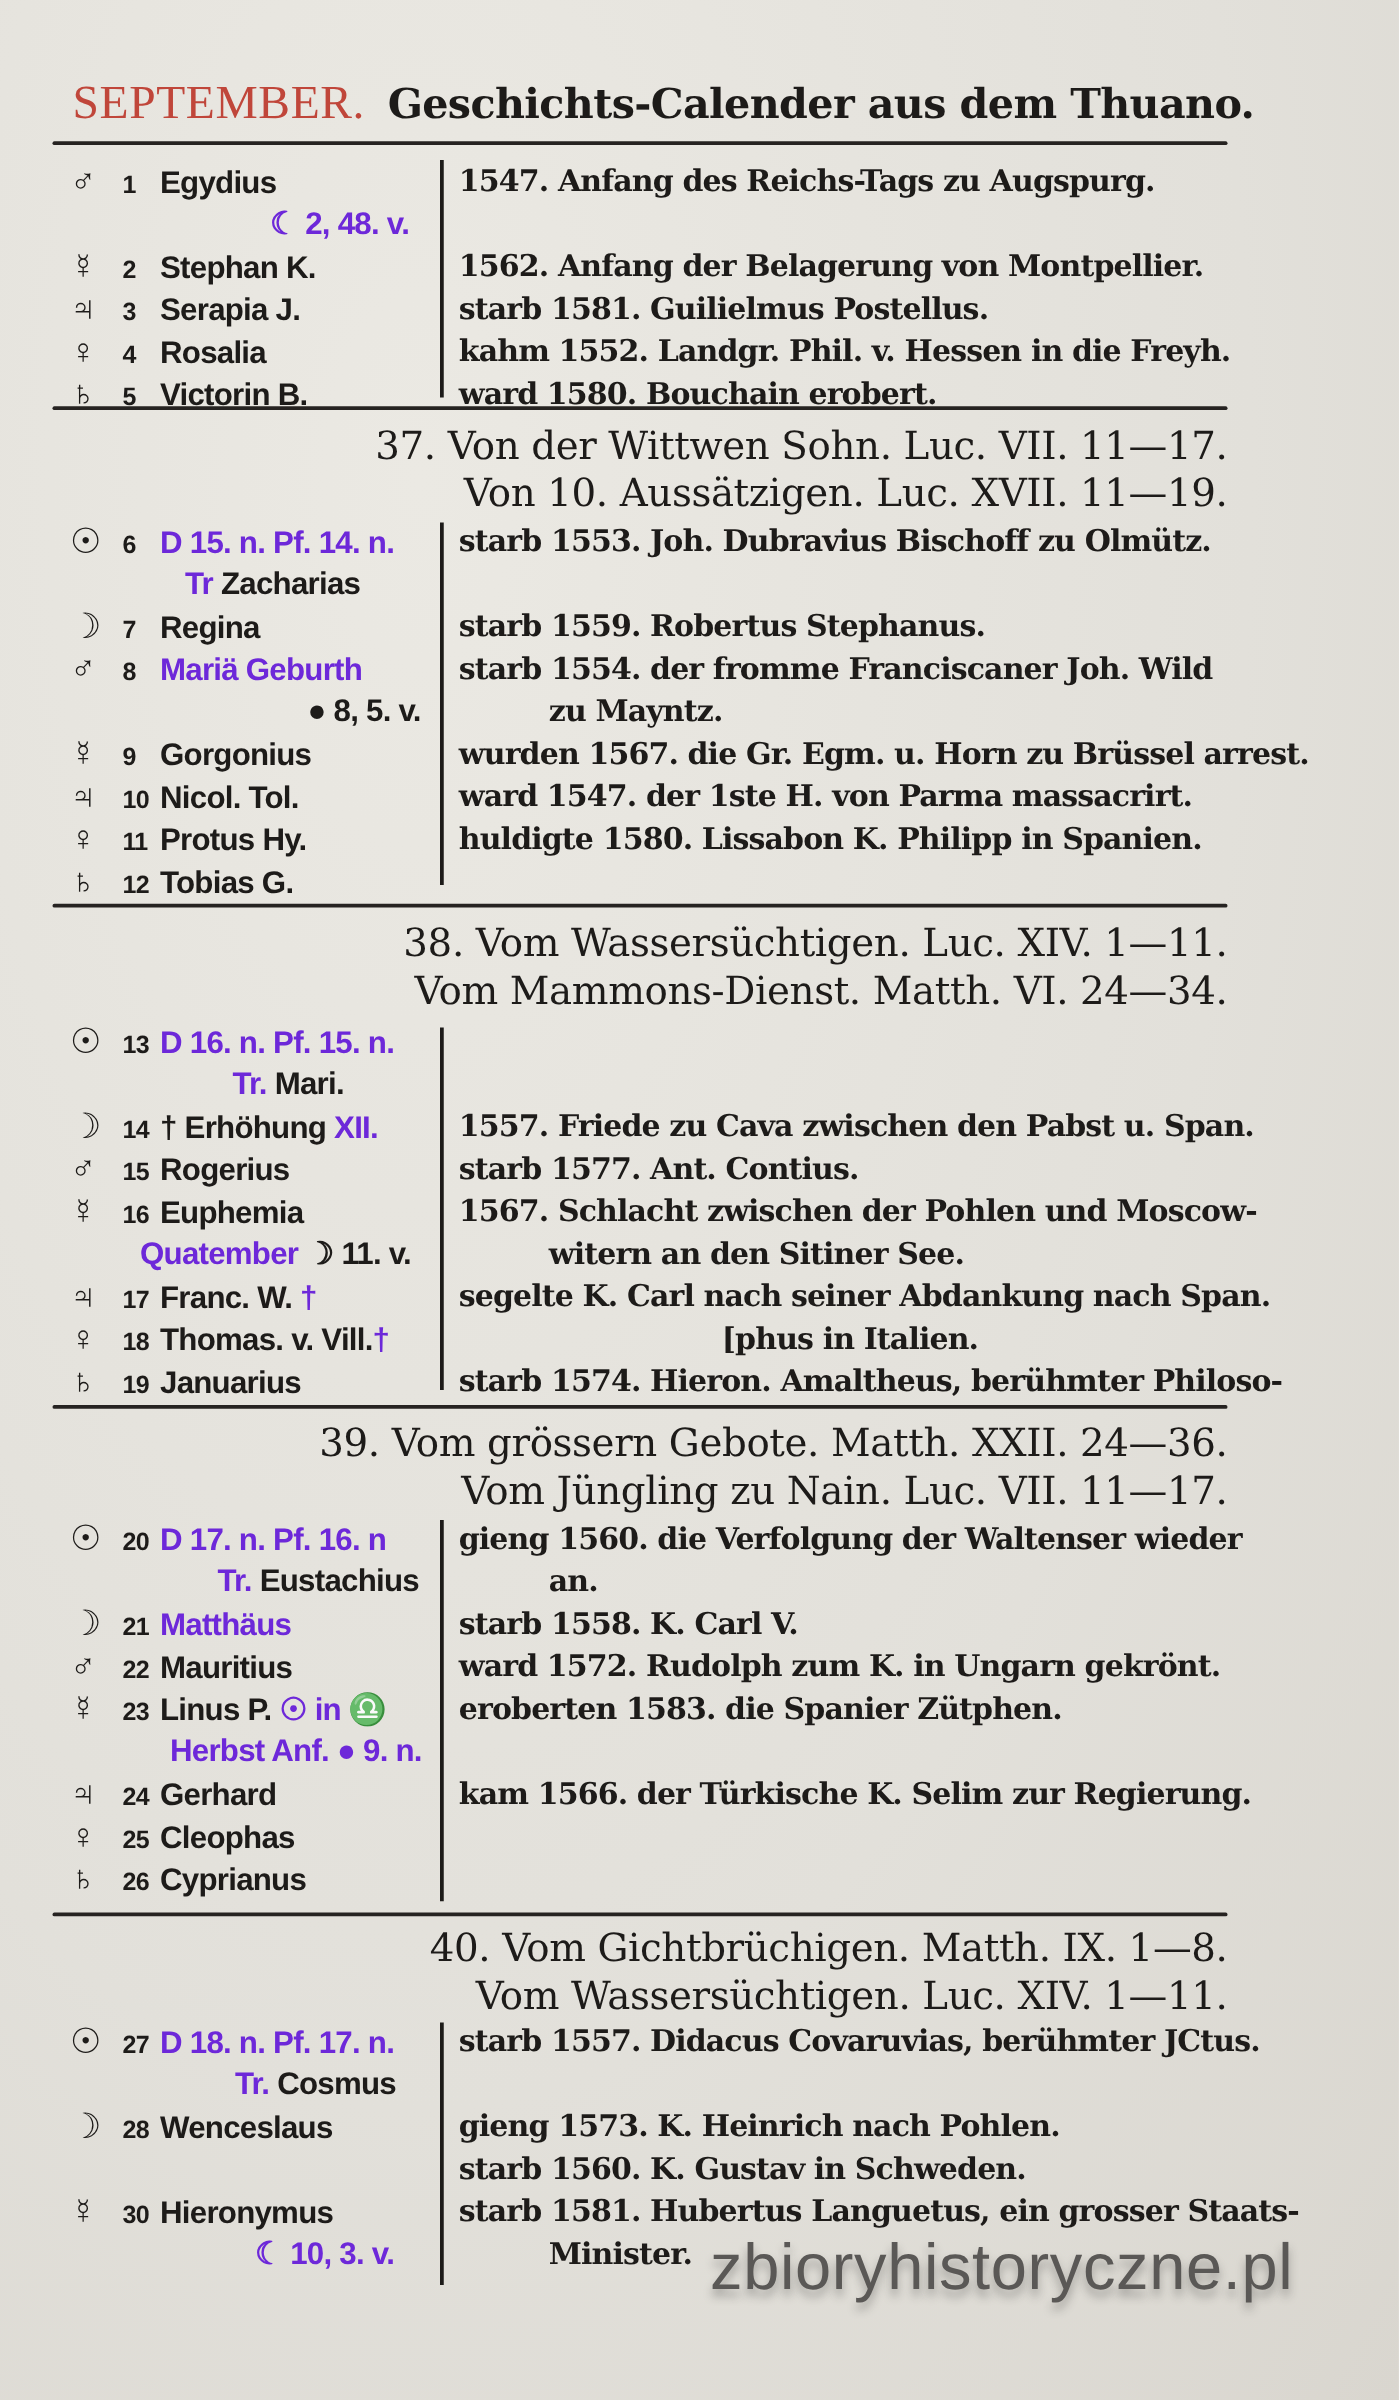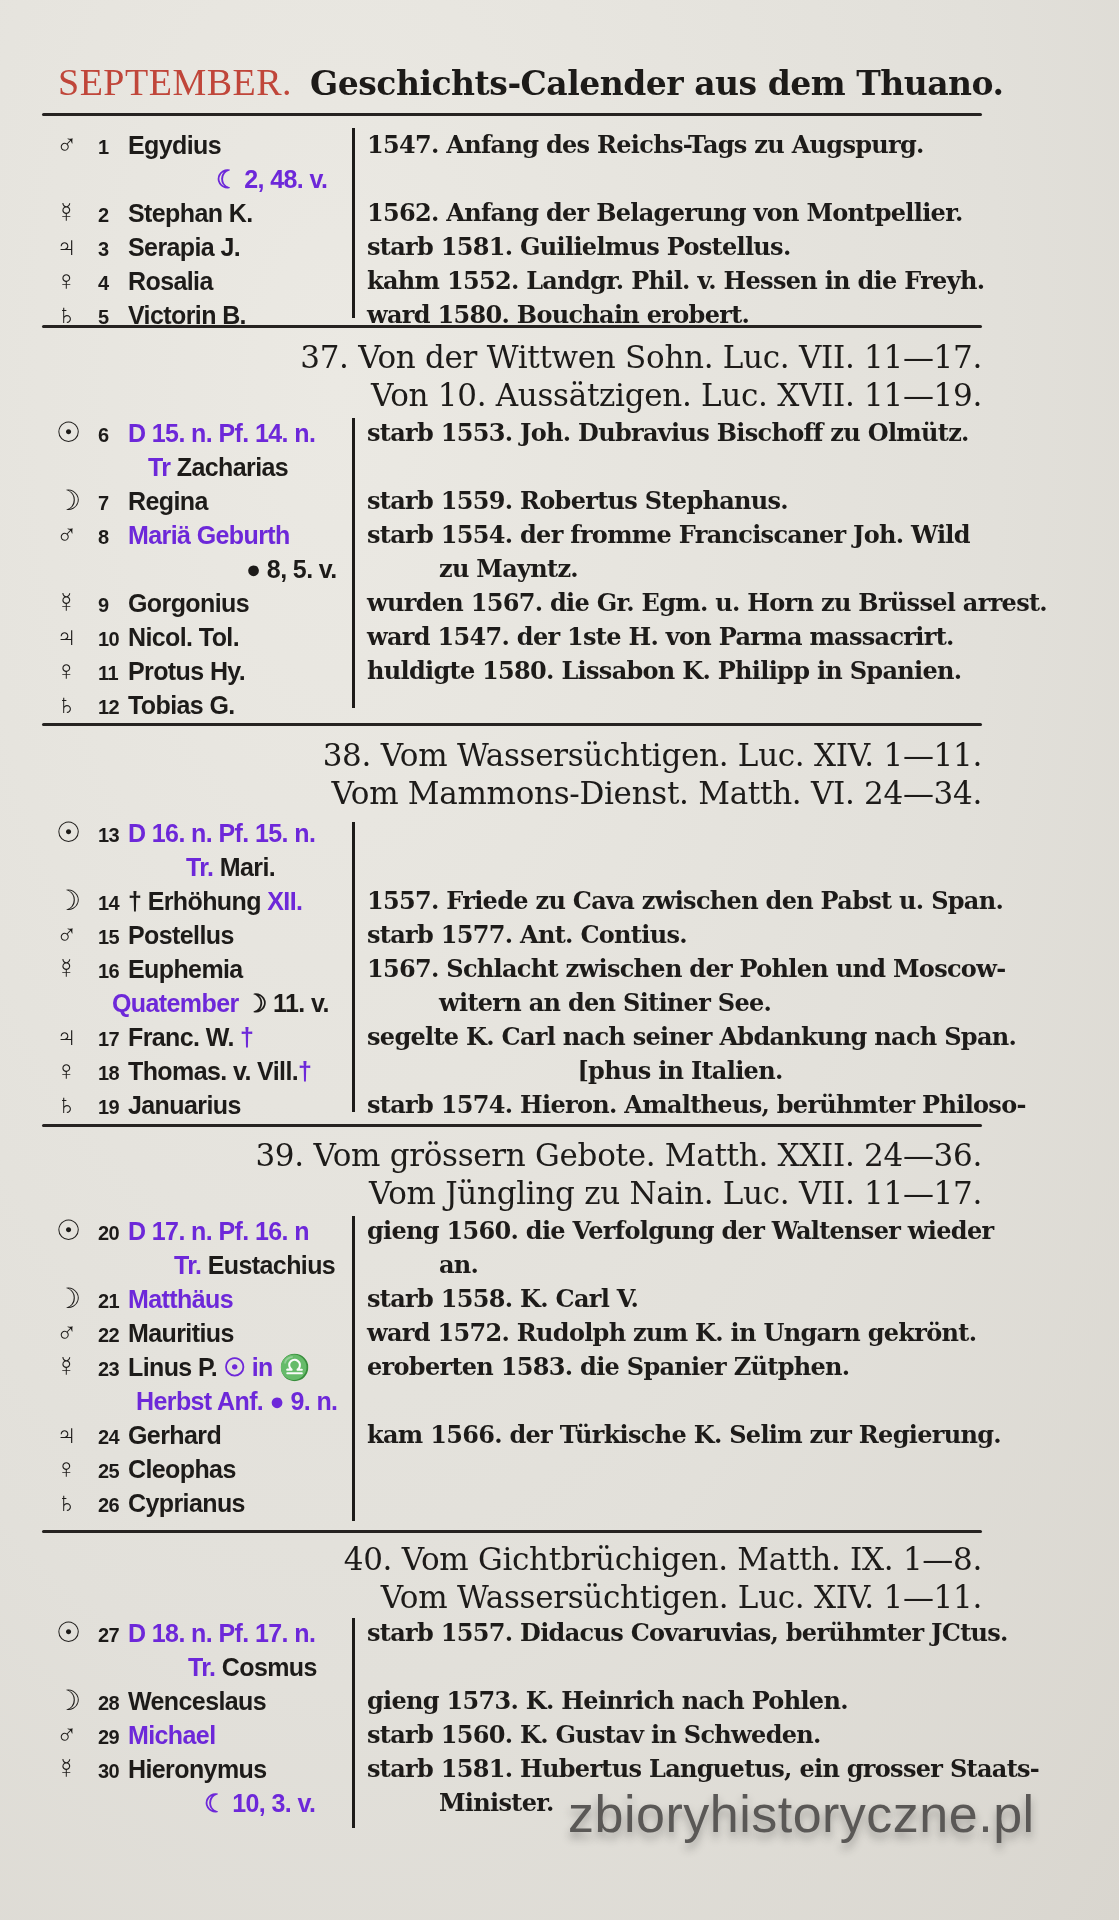--- a/index.html
+++ b/index.html
@@ -133,21 +133,21 @@
       <div class="left"><span class="sym">☉</span><span class="day">13</span><span class="red">D 16. n. Pf. 15. n.</span></div>
     </div>
     <div class="row">
       <div class="left" style="padding-left:130px;"><span class="red">Tr.</span> <span>Mari.</span></div>
     </div>
     <div class="row">
       <div class="left"><span class="sym">☽</span><span class="day">14</span><span>† Erhöhung</span> <span class="red">XII.</span></div>
       <div class="right">1557. Friede zu Cava zwischen den Pabst u. Span.</div>
     </div>
     <div class="row">
-      <div class="left"><span class="sym">♂</span><span class="day">15</span><span>Postellus</span></div>
+      <div class="left"><span class="sym">♂</span><span class="day">15</span><span>Rogerius</span></div>
       <div class="right">starb 1577. Ant. Contius.</div>
     </div>
     <div class="row">
       <div class="left"><span class="sym">☿</span><span class="day">16</span><span>Euphemia</span></div>
       <div class="right">1567. Schlacht zwischen der Pohlen und Moscow-</div>
     </div>
     <div class="row">
       <div class="left" style="padding-left:56px;"><span class="red">Quatember</span> <span>☽ 11. v.</span></div>
       <div class="right"><span class="indent2">witern an den Sitiner See.</span></div>
     </div>
@@ -221,21 +221,20 @@
       <div class="right">starb 1557. Didacus Covaruvias, berühmter JCtus.</div>
     </div>
     <div class="row">
       <div class="left" style="padding-left:132px;"><span class="red">Tr.</span> <span>Cosmus</span></div>
     </div>
     <div class="row">
       <div class="left"><span class="sym">☽</span><span class="day">28</span><span>Wenceslaus</span></div>
       <div class="right">gieng 1573. K. Heinrich nach Pohlen.</div>
     </div>
     <div class="row">
-      <div class="left"><span class="sym">♂</span><span class="day">29</span><span class="red">Michael</span></div>
       <div class="right">starb 1560. K. Gustav in Schweden.</div>
     </div>
     <div class="row">
       <div class="left"><span class="sym">☿</span><span class="day">30</span><span>Hieronymus</span></div>
       <div class="right">starb 1581. Hubertus Languetus, ein grosser Staats-</div>
     </div>
     <div class="row">
       <div class="left"><span class="red" style="padding-left:148px;">☾ 10, 3. v.</span></div>
       <div class="right"><span class="indent2">Minister.</span></div>
     </div>

